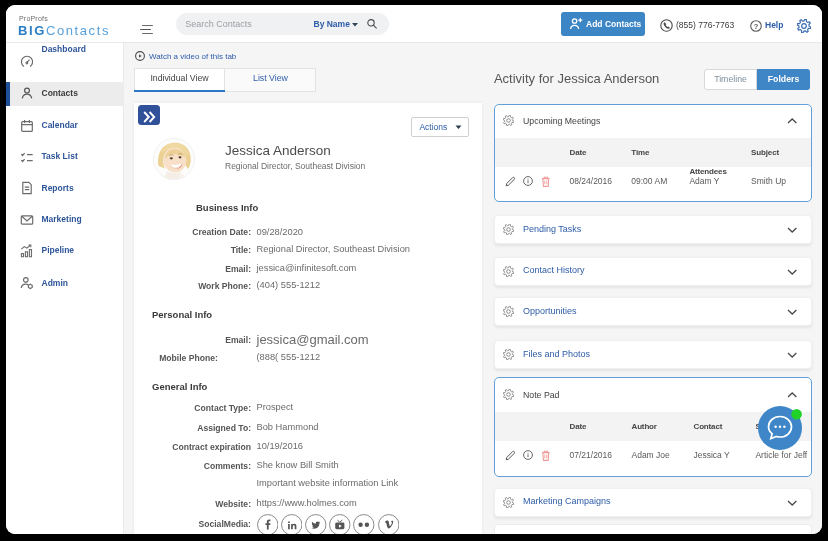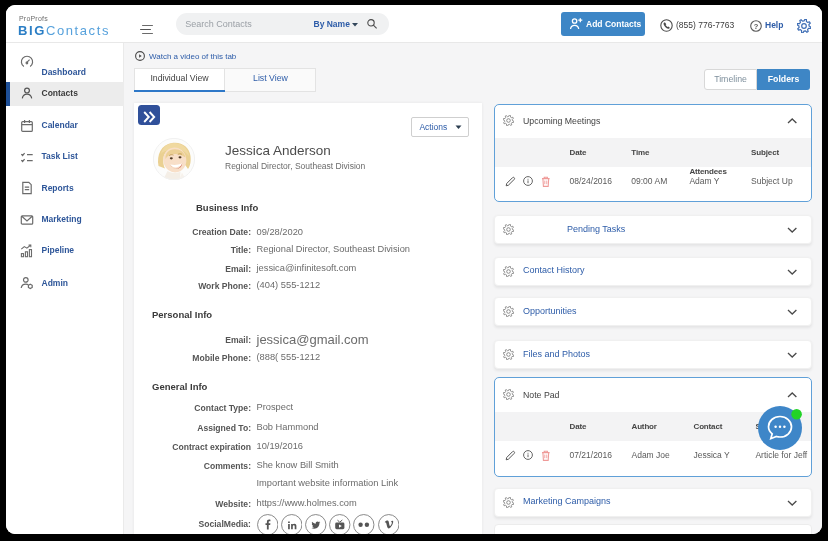--- a/index.html
+++ b/index.html
@@ -54,21 +54,21 @@
 <div class="a" style="left:0;top:38px;width:118px;height:491px;background:#fff;border-right:1px solid #eaeaea"></div>
 <div class="a" style="left:0px;top:77px;width:118px;height:24px;background:#ececec"></div>
 <div class="a" style="left:0px;top:77px;width:4px;height:24px;background:#1e4f97"></div>
 <svg class="ic" style="left:14px;top:50px;" width="14" height="14" viewBox="0 0 14 14">
       <g fill="none" stroke="#6b6b6b" stroke-width="1.2">
         <path d="M3.9 11.5a5.6 5.6 0 1 1 6.2 0"></path>
         <path d="M6.6 7.7L9.6 4.6"></path>
         <circle cx="6.9" cy="8" r=".8"></circle>
       </g>
     </svg>
-<div class="a" style="left:35.5px;top:62px;font-size:8.5px;color:#2e5699;line-height:10.6px;font-weight:700;">Dashboard</div>
+<div class="a" style="left:35.5px;top:39px;font-size:8.5px;color:#2e5699;line-height:10.6px;font-weight:700;">Dashboard</div>
 <svg class="ic" style="left:14px;top:81px;" width="14" height="14" viewBox="0 0 14 14">
       <g fill="none" stroke="#555" stroke-width="1.2">
         <circle cx="7" cy="4.6" r="2.4"></circle>
         <path d="M2.3 12.3c.5-2.9 2.3-4.2 4.7-4.2s4.2 1.3 4.7 4.2"></path>
       </g>
     </svg>
 <div class="a" style="left:35.5px;top:82.7px;font-size:8.5px;color:#3a3a3a;line-height:10.6px;font-weight:700;">Contacts</div>
 <svg class="ic" style="left:14px;top:113.5px;" width="14" height="14" viewBox="0 0 14 14">
       <g fill="none" stroke="#6b6b6b" stroke-width="1.2">
         <rect x="1.7" y="2.6" width="10.6" height="9.8" rx="1"></rect>
@@ -169,21 +169,21 @@
 <div class="a" style="left:250.5px;top:221.6px;font-size:9.3px;color:#6b6b6b;line-height:11.6px;">09/28/2020</div>
 <div class="a" style="left:120px;top:239.1px;width:125px;text-align:right;font-size:8.6px;font-weight:700;color:#555;line-height:12px">Title:</div>
 <div class="a" style="left:250.5px;top:239.3px;font-size:9.3px;color:#6b6b6b;line-height:11.6px;">Regional Director, Southeast Division</div>
 <div class="a" style="left:120px;top:257.6px;width:125px;text-align:right;font-size:8.6px;font-weight:700;color:#555;line-height:12px">Email:</div>
 <div class="a" style="left:250.5px;top:257.8px;font-size:9.3px;color:#6b6b6b;line-height:11.6px;">jessica@infinitesoft.com</div>
 <div class="a" style="left:120px;top:275.2px;width:125px;text-align:right;font-size:8.6px;font-weight:700;color:#555;line-height:12px">Work Phone:</div>
 <div class="a" style="left:250.5px;top:275.4px;font-size:9.3px;color:#6b6b6b;line-height:11.6px;">(404) 555-1212</div>
 <div class="a" style="left:146px;top:304.4px;font-size:9.5px;color:#3a3a3a;line-height:11.9px;font-weight:700;">Personal Info</div>
 <div class="a" style="left:120px;top:328.6px;width:125px;text-align:right;font-size:8.6px;font-weight:700;color:#555;line-height:12px">Email:</div>
 <div class="a" style="left:250.5px;top:328.8px;font-size:13px;color:#6b6b6b;line-height:11.6px;">jessica@gmail.com</div>
-<div class="a" style="left:120px;top:346.7px;width:125px;text-align:right;font-size:8.6px;font-weight:700;color:#555;line-height:12px">Mobile Phone:</div>
+<div class="a" style="left:120px;top:346.7px;width:125px;text-align:center;font-size:8.6px;font-weight:700;color:#555;line-height:12px">Mobile Phone:</div>
 <div class="a" style="left:250.5px;top:346.9px;font-size:9.3px;color:#6b6b6b;line-height:11.6px;">(888( 555-1212</div>
 <div class="a" style="left:146px;top:375.9px;font-size:9.5px;color:#3a3a3a;line-height:11.9px;font-weight:700;">General Info</div>
 <div class="a" style="left:120px;top:397px;width:125px;text-align:right;font-size:8.6px;font-weight:700;color:#555;line-height:12px">Contact Type:</div>
 <div class="a" style="left:250.5px;top:397.2px;font-size:9.3px;color:#6b6b6b;line-height:11.6px;">Prospect</div>
 <div class="a" style="left:120px;top:417px;width:125px;text-align:right;font-size:8.6px;font-weight:700;color:#555;line-height:12px">Assigned To:</div>
 <div class="a" style="left:250.5px;top:417.2px;font-size:9.3px;color:#6b6b6b;line-height:11.6px;">Bob Hammond</div>
 <div class="a" style="left:120px;top:436px;width:125px;text-align:right;font-size:8.6px;font-weight:700;color:#555;line-height:12px">Contract expiration</div>
 <div class="a" style="left:250.5px;top:436.2px;font-size:9.3px;color:#6b6b6b;line-height:11.6px;">10/19/2016</div>
 <div class="a" style="left:120px;top:454.5px;width:125px;text-align:right;font-size:8.6px;font-weight:700;color:#555;line-height:12px">Comments:</div>
 <div class="a" style="left:250.5px;top:454.7px;font-size:9.3px;color:#6b6b6b;line-height:11.6px;">She know Bill Smith</div>
@@ -216,20 +216,21 @@
     </svg>
 <svg class="ic" style="left:347.4px;top:509.2px" width="21.5" height="21.5" viewBox="0 0 21.5 21.5">
       <circle cx="10.75" cy="10.75" r="10.2" fill="#fff" stroke="#8a8a8a" stroke-width="1"></circle>
       <circle cx="7.6" cy="10.75" r="2.2" fill="#555"></circle>
       <circle cx="13.9" cy="10.75" r="2.2" fill="#555"></circle>
     </svg>
 <svg class="ic" style="left:371.6px;top:509.2px" width="21.5" height="21.5" viewBox="0 0 21.5 21.5">
       <circle cx="10.75" cy="10.75" r="10.2" fill="#fff" stroke="#8a8a8a" stroke-width="1"></circle>
       <path d="M15.1 8.6c-.5 2.3-2.7 5.9-4.3 5.9-.9 0-1.5-1-1.9-2.7l-.5-2.1c-.2-.9-.4-1.3-.8-1.3l-.6.2-.2-.6c1-.9 1.9-1.4 2.6-1.4.8 0 1.3.6 1.5 1.8l.4 2.2c.2 1 .4 1.5.7 1.5.3 0 .9-.7 1.4-1.8.4-.8.6-1.5.4-1.9-.1-.3-.4-.4-.8-.3.3-.9.9-1.3 1.5-1.3.7 0 .9.7.6 1.8z" fill="#555"></path>
     </svg>
+<div class="a" style="left:487.9px;top:66.4px;font-size:13px;color:#565656;line-height:16.2px;">Activity for Jessica Anderson</div>
 <div class="a" style="left:698px;top:64px;width:53px;height:21px;background:#fff;border:1px solid #d8d8d8;border-radius:3px 0 0 3px"></div>
 <div class="a" style="left:751px;top:64px;width:53px;height:21px;background:#3e86c5;border-radius:0 3px 3px 0"></div>
 <div class="a" style="left:698px;top:69px;width:53px;text-align:center;font-size:8.75px;color:#7e8f9c;line-height:11px">Timeline</div>
 <div class="a" style="left:751px;top:69px;width:53px;text-align:center;font-size:8.75px;color:#fff;font-weight:700;line-height:11px">Folders</div>
 <div class="a" style="left:488px;top:99px;width:318px;height:98px;background:#fff;border:1px solid #60a0d8;border-radius:5px"></div>
 <svg class="ic" style="left:497px;top:110px;" width="11" height="11" viewBox="0 0 14 14">
       <path d="M12.10 7.00 L13.83 7.97 L13.47 9.39 L11.49 9.42 L10.61 10.61 L11.14 12.52 L9.89 13.27 L8.46 11.89 L7.00 12.10 L6.03 13.83 L4.61 13.47 L4.58 11.49 L3.39 10.61 L1.48 11.14 L0.73 9.89 L2.11 8.46 L1.90 7.00 L0.17 6.03 L0.53 4.61 L2.51 4.58 L3.39 3.39 L2.86 1.48 L4.11 0.73 L5.54 2.11 L7.00 1.90 L7.97 0.17 L9.39 0.53 L9.42 2.51 L10.61 3.39 L12.52 2.86 L13.27 4.11 L11.89 5.54Z M9.3 7 A2.3 2.3 0 1 0 4.7 7 A2.3 2.3 0 1 0 9.3 7Z" fill="none" stroke="#7d7d7d" stroke-width="1.1"></path>
     </svg>
 <div class="a" style="left:517px;top:111.3px;font-size:8.75px;color:#3f3f3f;line-height:10.9px;">Upcoming Meetings</div>
 <svg class="ic" style="left:781px;top:113.2px;" width="10.4" height="6" viewBox="0 0 10.4 6">
@@ -251,26 +252,26 @@
     </svg>
 <svg class="ic" style="left:534.5px;top:170.5px;" width="9.6" height="11" viewBox="0 0 9.6 11">
       <g fill="none" stroke="#ef9a98" stroke-width="1.05">
         <path d="M1 2.6h7.6M3.2 2.6V1.2h3.2v1.4M1.9 2.6l.5 7.8h4.8l.5-7.8"></path>
         <path d="M3.8 4.6v3.6M5.8 4.6v3.6" stroke-width=".9"></path>
       </g>
     </svg>
 <div class="a" style="left:563.5px;top:170.7px;font-size:8.5px;color:#5a5a5a;line-height:10.6px;">08/24/2016</div>
 <div class="a" style="left:625.3px;top:170.7px;font-size:8.5px;color:#5a5a5a;line-height:10.6px;">09:00 AM</div>
 <div class="a" style="left:683.4px;top:170.7px;font-size:8.5px;color:#5a5a5a;line-height:10.6px;">Adam Y</div>
-<div class="a" style="left:745.1px;top:170.7px;font-size:8.5px;color:#5a5a5a;line-height:10.6px;">Subject Up</div>
+<div class="a" style="left:745.1px;top:170.7px;font-size:8.5px;color:#5a5a5a;line-height:10.6px;">Smith Up</div>
 <div class="a" style="left:488px;top:209.7px;width:318px;height:29px;background:#fff;border:1px solid #f0f0f0;border-radius:4px;box-shadow:0 1.5px 3px rgba(0,0,0,.07)"></div>
 <svg class="ic" style="left:497px;top:218.7px;" width="11" height="11" viewBox="0 0 14 14">
       <path d="M12.10 7.00 L13.83 7.97 L13.47 9.39 L11.49 9.42 L10.61 10.61 L11.14 12.52 L9.89 13.27 L8.46 11.89 L7.00 12.10 L6.03 13.83 L4.61 13.47 L4.58 11.49 L3.39 10.61 L1.48 11.14 L0.73 9.89 L2.11 8.46 L1.90 7.00 L0.17 6.03 L0.53 4.61 L2.51 4.58 L3.39 3.39 L2.86 1.48 L4.11 0.73 L5.54 2.11 L7.00 1.90 L7.97 0.17 L9.39 0.53 L9.42 2.51 L10.61 3.39 L12.52 2.86 L13.27 4.11 L11.89 5.54Z M9.3 7 A2.3 2.3 0 1 0 4.7 7 A2.3 2.3 0 1 0 9.3 7Z" fill="none" stroke="#7d7d7d" stroke-width="1.1"></path>
     </svg>
-<div class="a" style="left:517px;top:218.6px;font-size:9px;color:#2d5ca8;line-height:11.2px;margin-left:44px;">Pending Tasks</div>
+<div class="a" style="left:517px;top:218.6px;font-size:9px;color:#2d5ca8;line-height:11.2px;">Pending Tasks</div>
 <svg class="ic" style="left:781px;top:221.7px;" width="10.4" height="6" viewBox="0 0 10.4 6">
       <path d="M1 1l4.2 4 4.2-4" stroke="#4a4a4a" stroke-width="1.3" fill="none"></path>
     </svg>
 <div class="a" style="left:488px;top:251.5px;width:318px;height:29px;background:#fff;border:1px solid #f0f0f0;border-radius:4px;box-shadow:0 1.5px 3px rgba(0,0,0,.07)"></div>
 <svg class="ic" style="left:497px;top:260.5px;" width="11" height="11" viewBox="0 0 14 14">
       <path d="M12.10 7.00 L13.83 7.97 L13.47 9.39 L11.49 9.42 L10.61 10.61 L11.14 12.52 L9.89 13.27 L8.46 11.89 L7.00 12.10 L6.03 13.83 L4.61 13.47 L4.58 11.49 L3.39 10.61 L1.48 11.14 L0.73 9.89 L2.11 8.46 L1.90 7.00 L0.17 6.03 L0.53 4.61 L2.51 4.58 L3.39 3.39 L2.86 1.48 L4.11 0.73 L5.54 2.11 L7.00 1.90 L7.97 0.17 L9.39 0.53 L9.42 2.51 L10.61 3.39 L12.52 2.86 L13.27 4.11 L11.89 5.54Z M9.3 7 A2.3 2.3 0 1 0 4.7 7 A2.3 2.3 0 1 0 9.3 7Z" fill="none" stroke="#7d7d7d" stroke-width="1.1"></path>
     </svg>
 <div class="a" style="left:517px;top:260.4px;font-size:9px;color:#2d5ca8;line-height:11.2px;">Contact History</div>
 <svg class="ic" style="left:781px;top:263.5px;" width="10.4" height="6" viewBox="0 0 10.4 6">
       <path d="M1 1l4.2 4 4.2-4" stroke="#4a4a4a" stroke-width="1.3" fill="none"></path>

